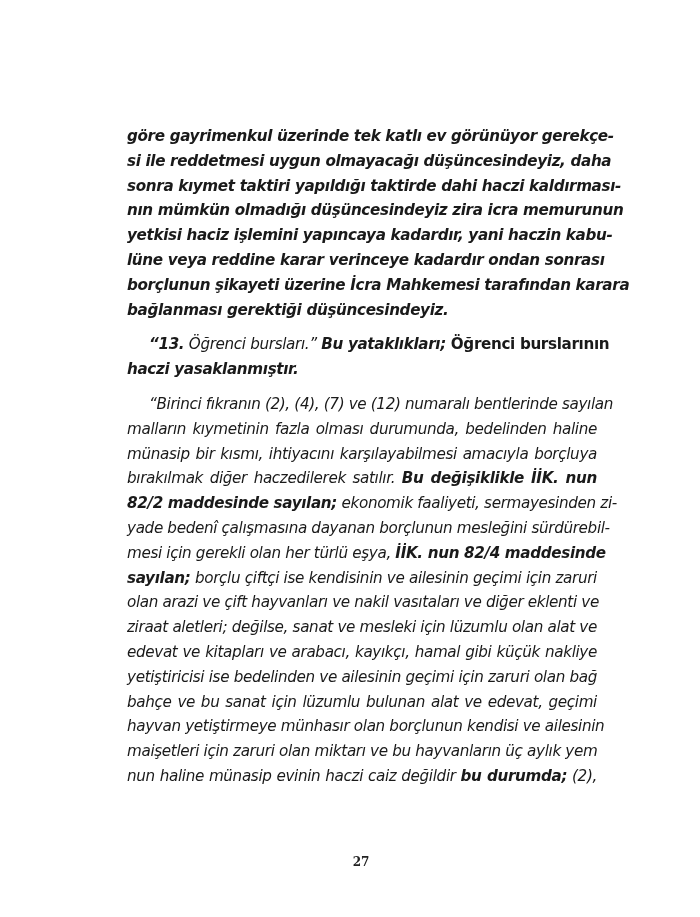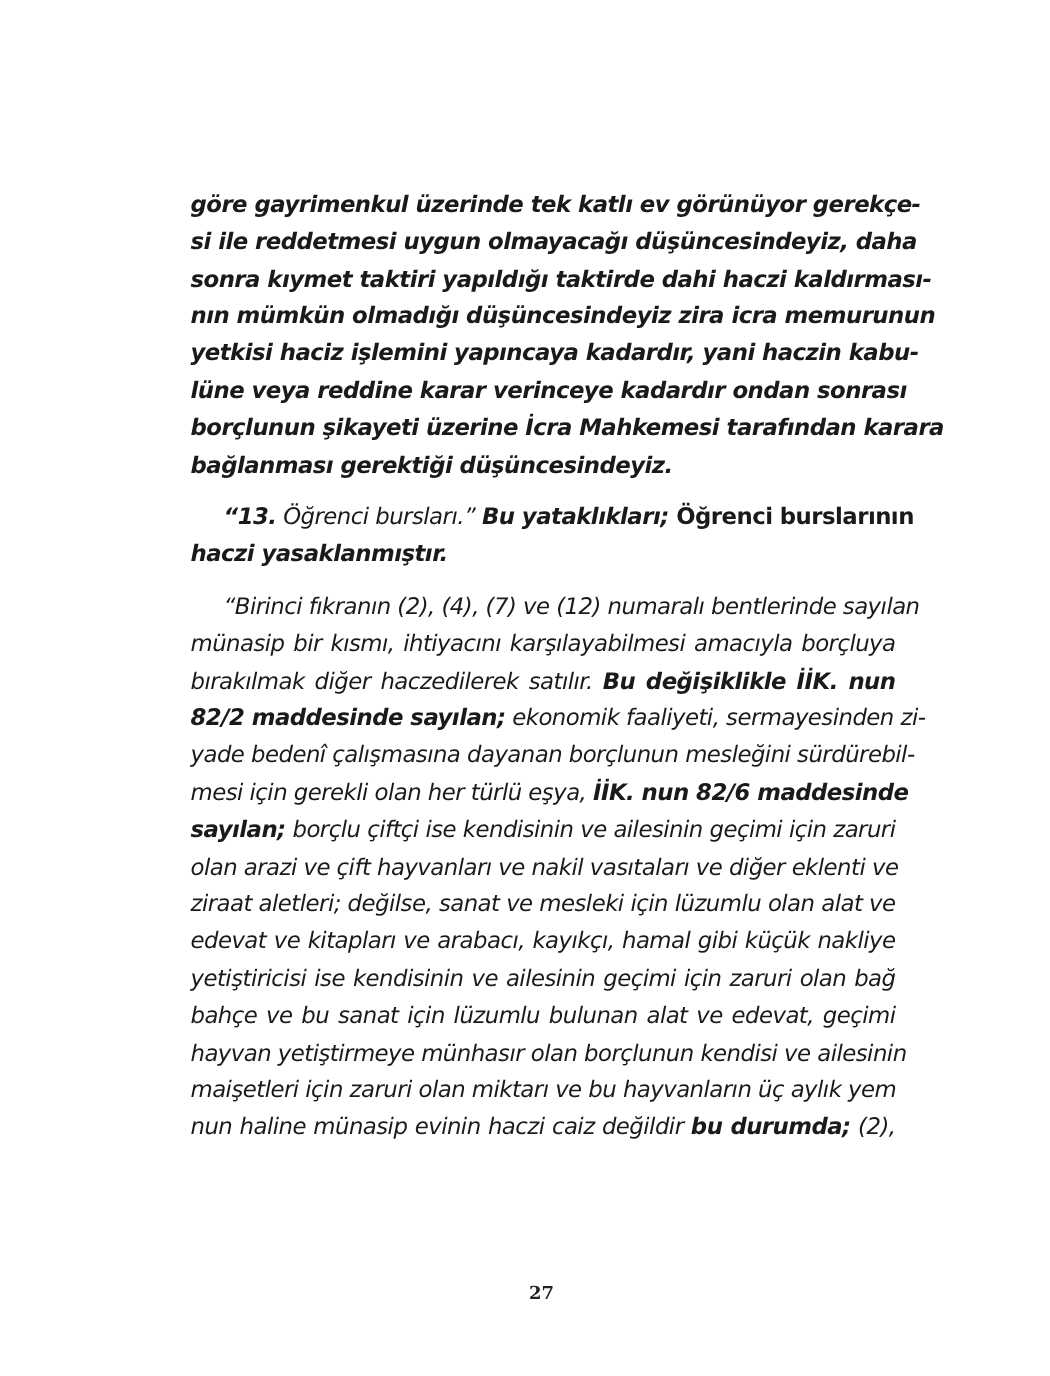--- a/index.html
+++ b/index.html
@@ -37,30 +37,31 @@
 
   <div>
     <span class="line indent"><span class="b">“13.</span><span> Öğrenci bursları.” </span><span class="b">Bu yataklıkları; </span><span class="bu"> Öğrenci burslarının</span></span>
     <span class="line last b">haczi yasaklanmıştır.</span>
   </div>
 
   <div class="gap"></div>
 
   <div>
     <span class="line indent">“Birinci fıkranın (2), (4), (7) ve (12) numaralı bentlerinde sayılan</span>
+    <span class="line">malların kıymetinin fazla olması durumunda, bedelinden haline</span>
     <span class="line">münasip bir kısmı, ihtiyacını karşılayabilmesi amacıyla borçluya</span>
     <span class="line"><span>bırakılmak diğer haczedilerek satılır. </span><span class="b">Bu değişiklikle İİK. nun</span></span>
     <span class="line"><span class="b">82/2 maddesinde sayılan;</span><span> ekonomik faaliyeti, sermayesinden zi-</span></span>
     <span class="line">yade bedenî çalışmasına dayanan borçlunun mesleğini sürdürebil-</span>
-    <span class="line"><span>mesi için gerekli olan her türlü eşya, </span><span class="b">İİK. nun 82/6 maddesinde</span></span>
+    <span class="line"><span>mesi için gerekli olan her türlü eşya, </span><span class="b">İİK. nun 82/4 maddesinde</span></span>
     <span class="line"><span class="b">sayılan;</span><span> borçlu çiftçi ise kendisinin ve ailesinin geçimi için zaruri</span></span>
     <span class="line">olan arazi ve çift hayvanları ve nakil vasıtaları ve diğer eklenti ve</span>
     <span class="line">ziraat aletleri; değilse, sanat ve mesleki için lüzumlu olan alat ve</span>
     <span class="line">edevat ve kitapları ve arabacı, kayıkçı, hamal gibi küçük nakliye</span>
-    <span class="line">yetiştiricisi ise kendisinin ve ailesinin geçimi için zaruri olan bağ</span>
+    <span class="line">yetiştiricisi ise bedelinden ve ailesinin geçimi için zaruri olan bağ</span>
     <span class="line">bahçe ve bu sanat için lüzumlu bulunan alat ve edevat, geçimi</span>
     <span class="line">hayvan yetiştirmeye münhasır olan borçlunun kendisi ve ailesinin</span>
     <span class="line">maişetleri için zaruri olan miktarı ve bu hayvanların üç aylık yem</span>
     <span class="line"><span>nun haline münasip evinin haczi caiz değildir </span><span class="b">bu durumda;</span><span>  (2),</span></span>
   </div>
 </div>
 
 <div class="pagenum">27</div>
 
 </body></html>

